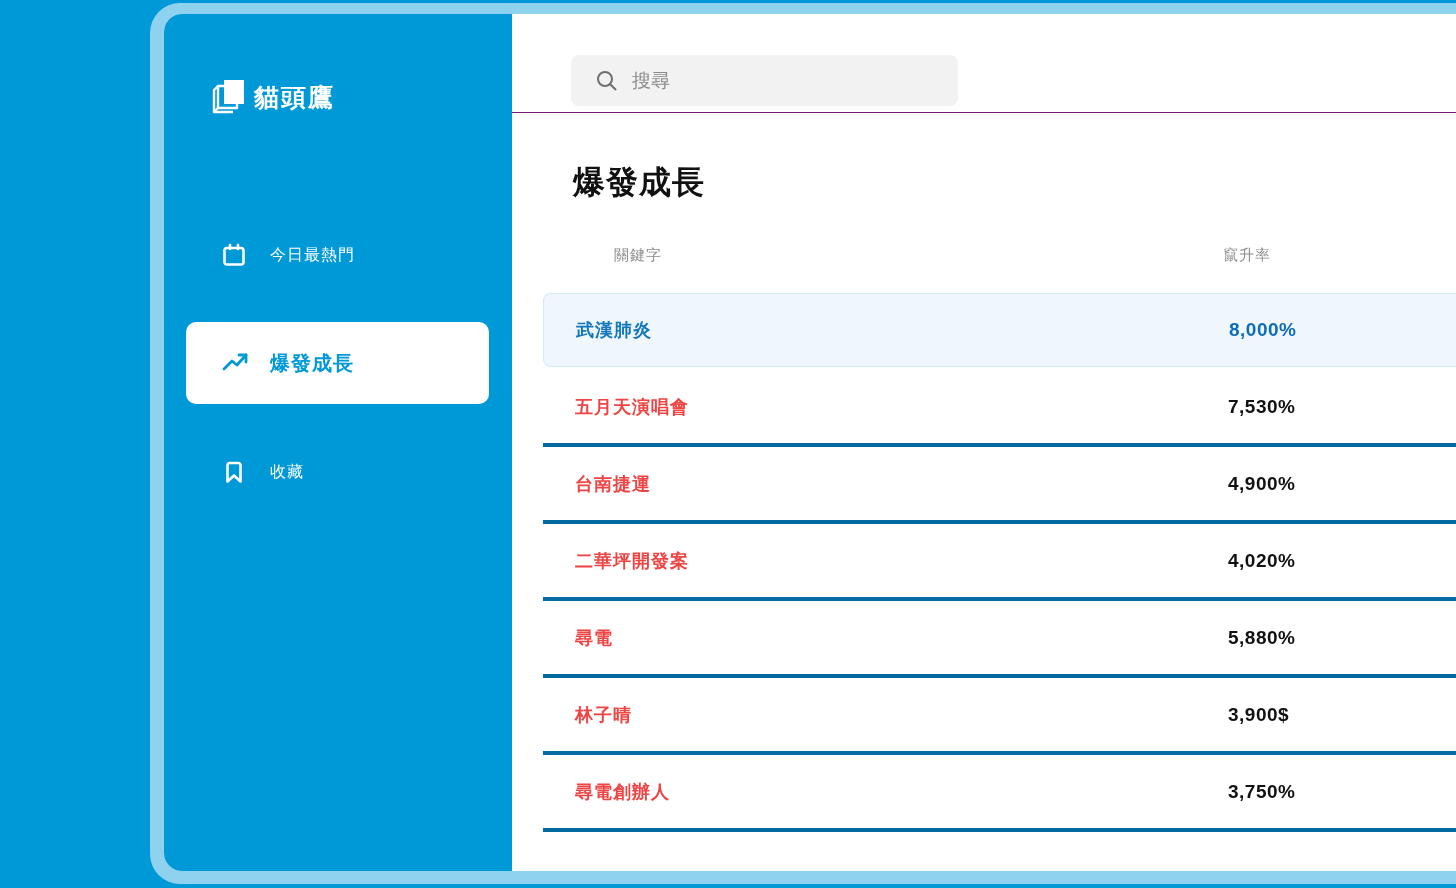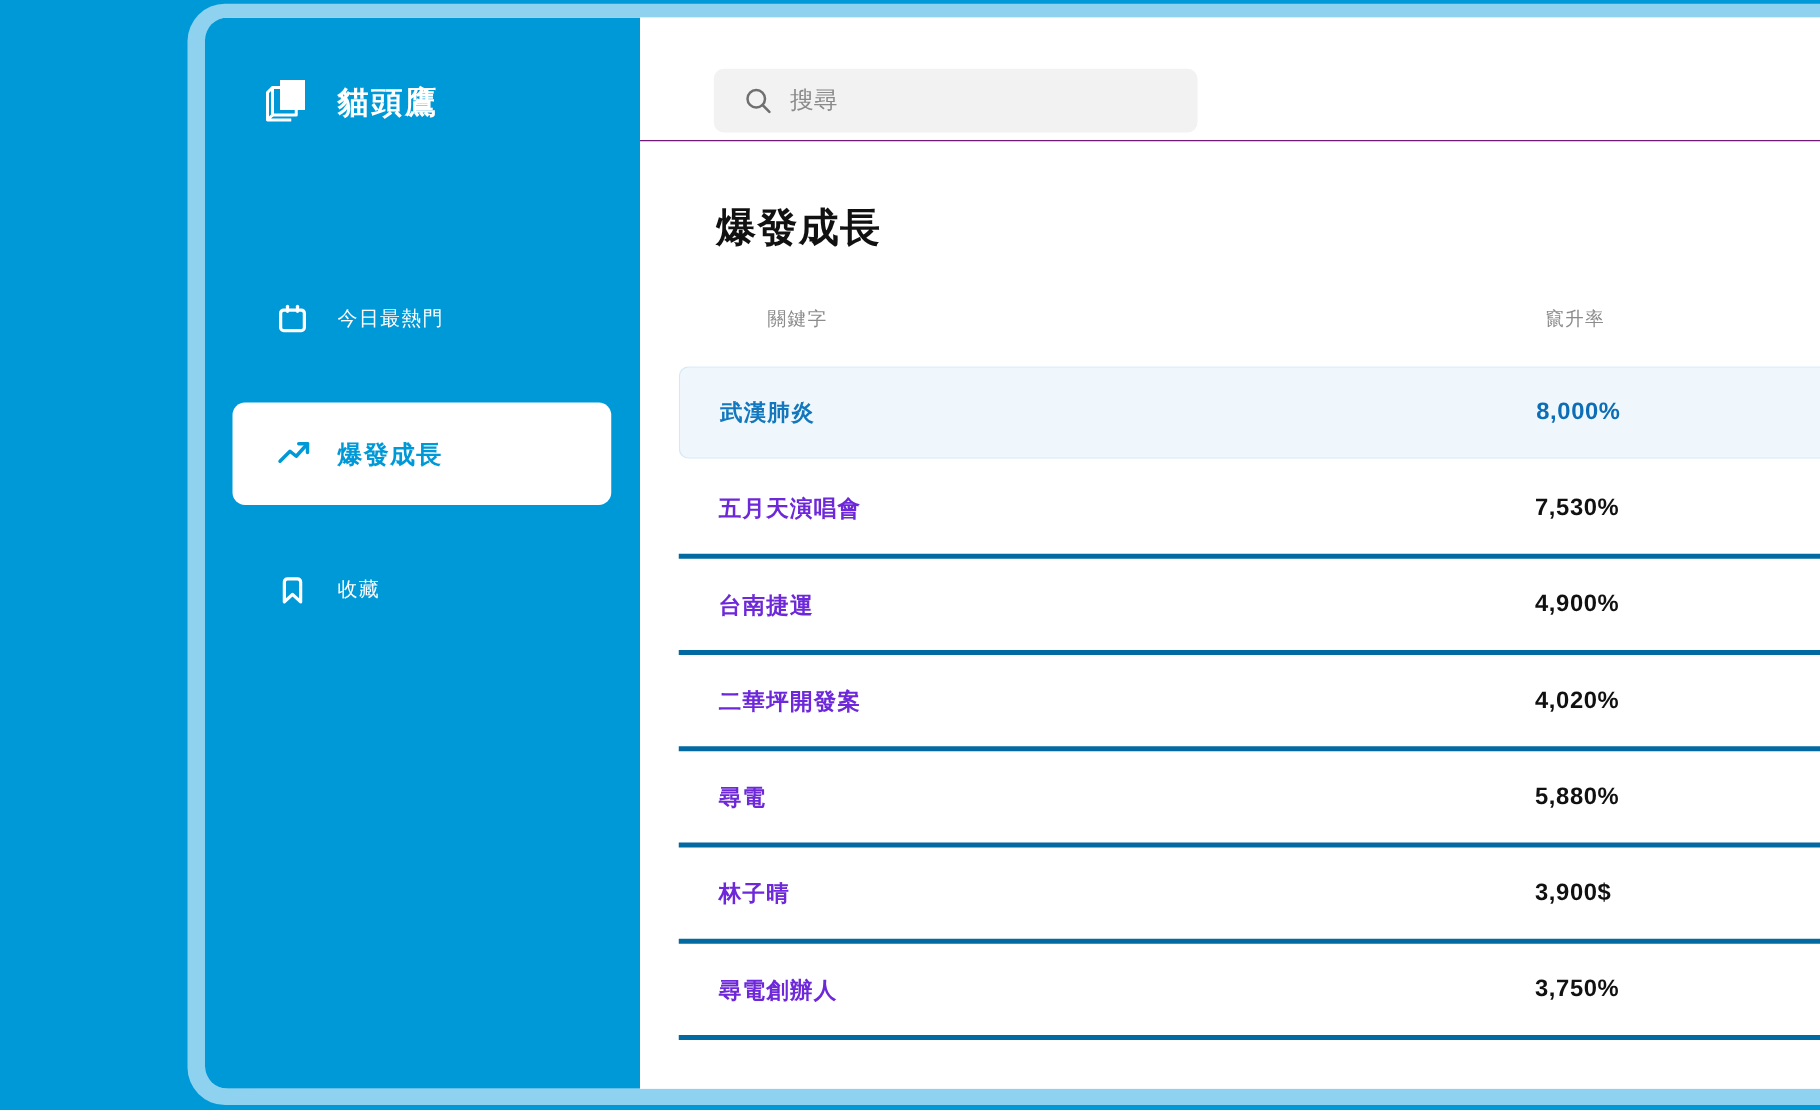--- a/index.html
+++ b/index.html
@@ -30,22 +30,22 @@
   
   .sidebar {
     width: 348px;
     flex: 0 0 348px;
     background: var(--page-blue, #0099d8);
     position: relative;
     color: #fff;
   }
   .logo {
     position: absolute;
-    left: 46px; top: 48px;
-    display: flex; align-items: center; gap: 22px;
+    left: 46px; top: 64px;
+    display: flex; align-items: center; gap: 6px;
   }
   .logo-text { font-size: 25px; font-weight: 700; letter-spacing: 2px; }
   .nav-item {
     position: absolute;
     left: 0; width: 100%; height: 54px;
     display: flex; align-items: center;
     cursor: pointer;
   }
   .nav-item .nav-icon { position: absolute; left: 57px; width: 26px; height: 26px; display: flex; }
   .nav-item .nav-label { position: absolute; left: 106px; font-size: 16px; font-weight: 400; letter-spacing: 1px; }
@@ -84,34 +84,34 @@
 
   .page-title {
     margin: 50px 0 0 61px;
     font-size: 32px; line-height: 38px;
     font-weight: 700; color: #111;
     letter-spacing: 1px;
   }
 
   .thead { position: relative; margin-top: 45px; height: 22px; }
   .th-keyword { position: absolute; left: 63px; font-size: 15px; color: #8c8c8c; letter-spacing: 1px; padding-left: 39px; }
-  .th-rate    { position: absolute; left: 711px; font-size: 15px; color: #8c8c8c; letter-spacing: 1px; margin-left: 13px; }
+  .th-rate    { position: absolute; left: 711px; font-size: 15px; color: #8c8c8c; letter-spacing: 1px; }
 
   .tbody { margin-top: 25px; }
   .trow {
     position: relative;
     margin-left: 31px;
     height: 77px;
     border-bottom: 4px solid #0369a1;
     display: flex; align-items: center;
     cursor: pointer;
   }
   .trow .kw {
     margin-left: 32px;
-    font-size: 18px; font-weight: 700; color: #6d28d9; letter-spacing: 1px;
+    font-size: 18px; font-weight: 700; color: #ef4444; letter-spacing: 1px;
   }
   .trow .rate {
     position: absolute; left: 685px;
     font-size: 19px; font-weight: 700; color: #111; letter-spacing: .5px;
   }
   .trow.highlighted {
     height: 74px;
     margin-bottom: 3px;
     background: var(--hl-bg, #eff7fc);
     border: 1px solid var(--hl-border, #d2e9f7);

